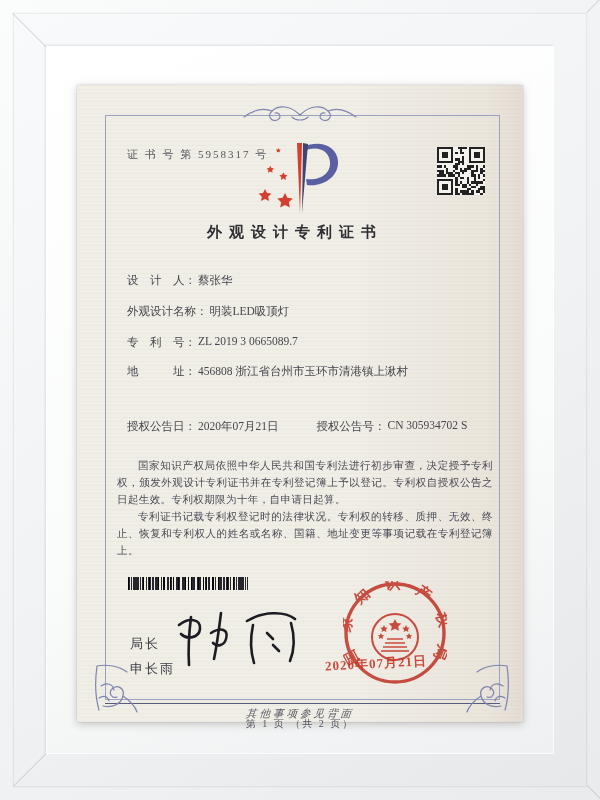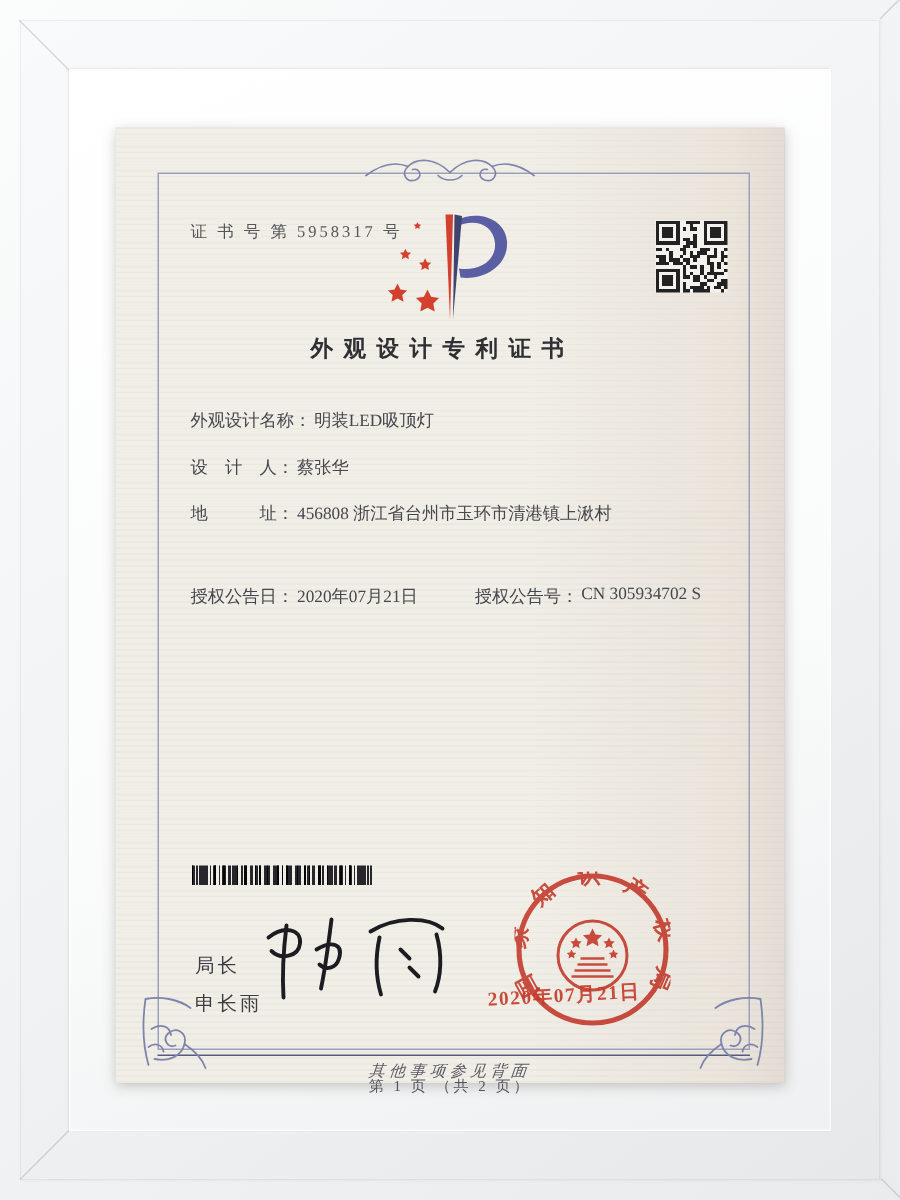--- a/index.html
+++ b/index.html
@@ -279,40 +279,48 @@
           <rect x="0" y="14" width="7" height="7" fill="#222"></rect>
           <rect x="1" y="15" width="5" height="5" fill="#f4f2ec"></rect>
           <rect x="2" y="16" width="3" height="3" fill="#222"></rect>
         </svg>
     </div>
 
     <div class="title">外观设计专利证书</div>
 
     <div class="fields">
       <div class="f-row sp">
+        <span class="f-label">设　计　人：</span>
+        <span class="f-value">蔡张华</span>
+      </div>
+      <div class="f-row sp">
         <span class="f-label">外观设计名称：</span>
         <span class="f-value">明装LED吸顶灯</span>
       </div>
-      <div class="f-row sp">
-        <span class="f-label">设　计　人：</span>
-        <span class="f-value">蔡张华</span>
+      <div class="f-row">
+        <span class="f-label">专　利　号：</span>
+        <span class="f-value">ZL 2019 3 0665089.7</span>
       </div>
       <div class="f-row">
         <span class="f-label">地　　　址：</span>
         <span class="f-value">456808 浙江省台州市玉环市清港镇上湫村</span>
       </div>
       <div class="f-row grant-row">
         <span class="f-label">授权公告日：</span>
         <span class="f-value">2020年07月21日</span>
         <span class="grant-gap"></span>
         <span class="f-label">授权公告号：</span>
         <span class="f-value">CN 305934702 S</span>
       </div>
     </div>
 
+    <div class="body-text">
+      <p>国家知识产权局依照中华人民共和国专利法进行初步审查，决定授予专利权，颁发外观设计专利证书并在专利登记簿上予以登记。专利权自授权公告之日起生效。专利权期限为十年，自申请日起算。</p>
+      <p>专利证书记载专利权登记时的法律状况。专利权的转移、质押、无效、终止、恢复和专利权人的姓名或名称、国籍、地址变更等事项记载在专利登记簿上。</p>
+    </div>
 
     <div class="barcode"></div>
 
     <div class="director">
       <div>局长</div>
       <div>申长雨</div>
     </div>
 
     <div class="signature">
       <svg width="140" height="70" viewBox="0 0 140 70">

